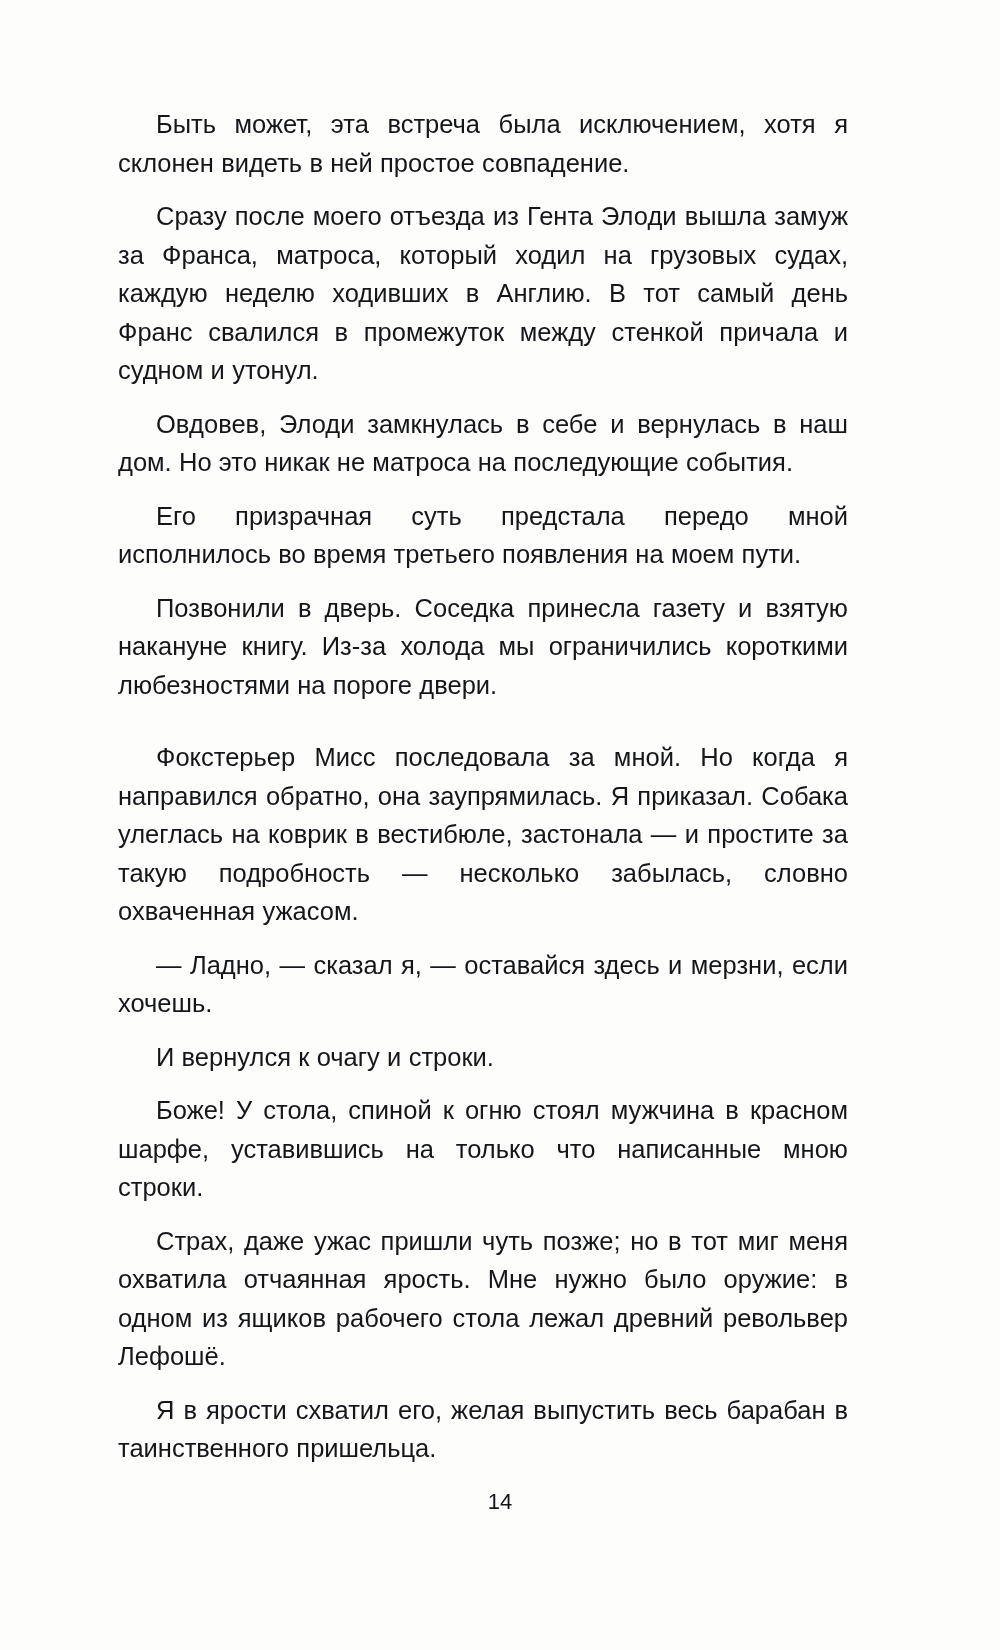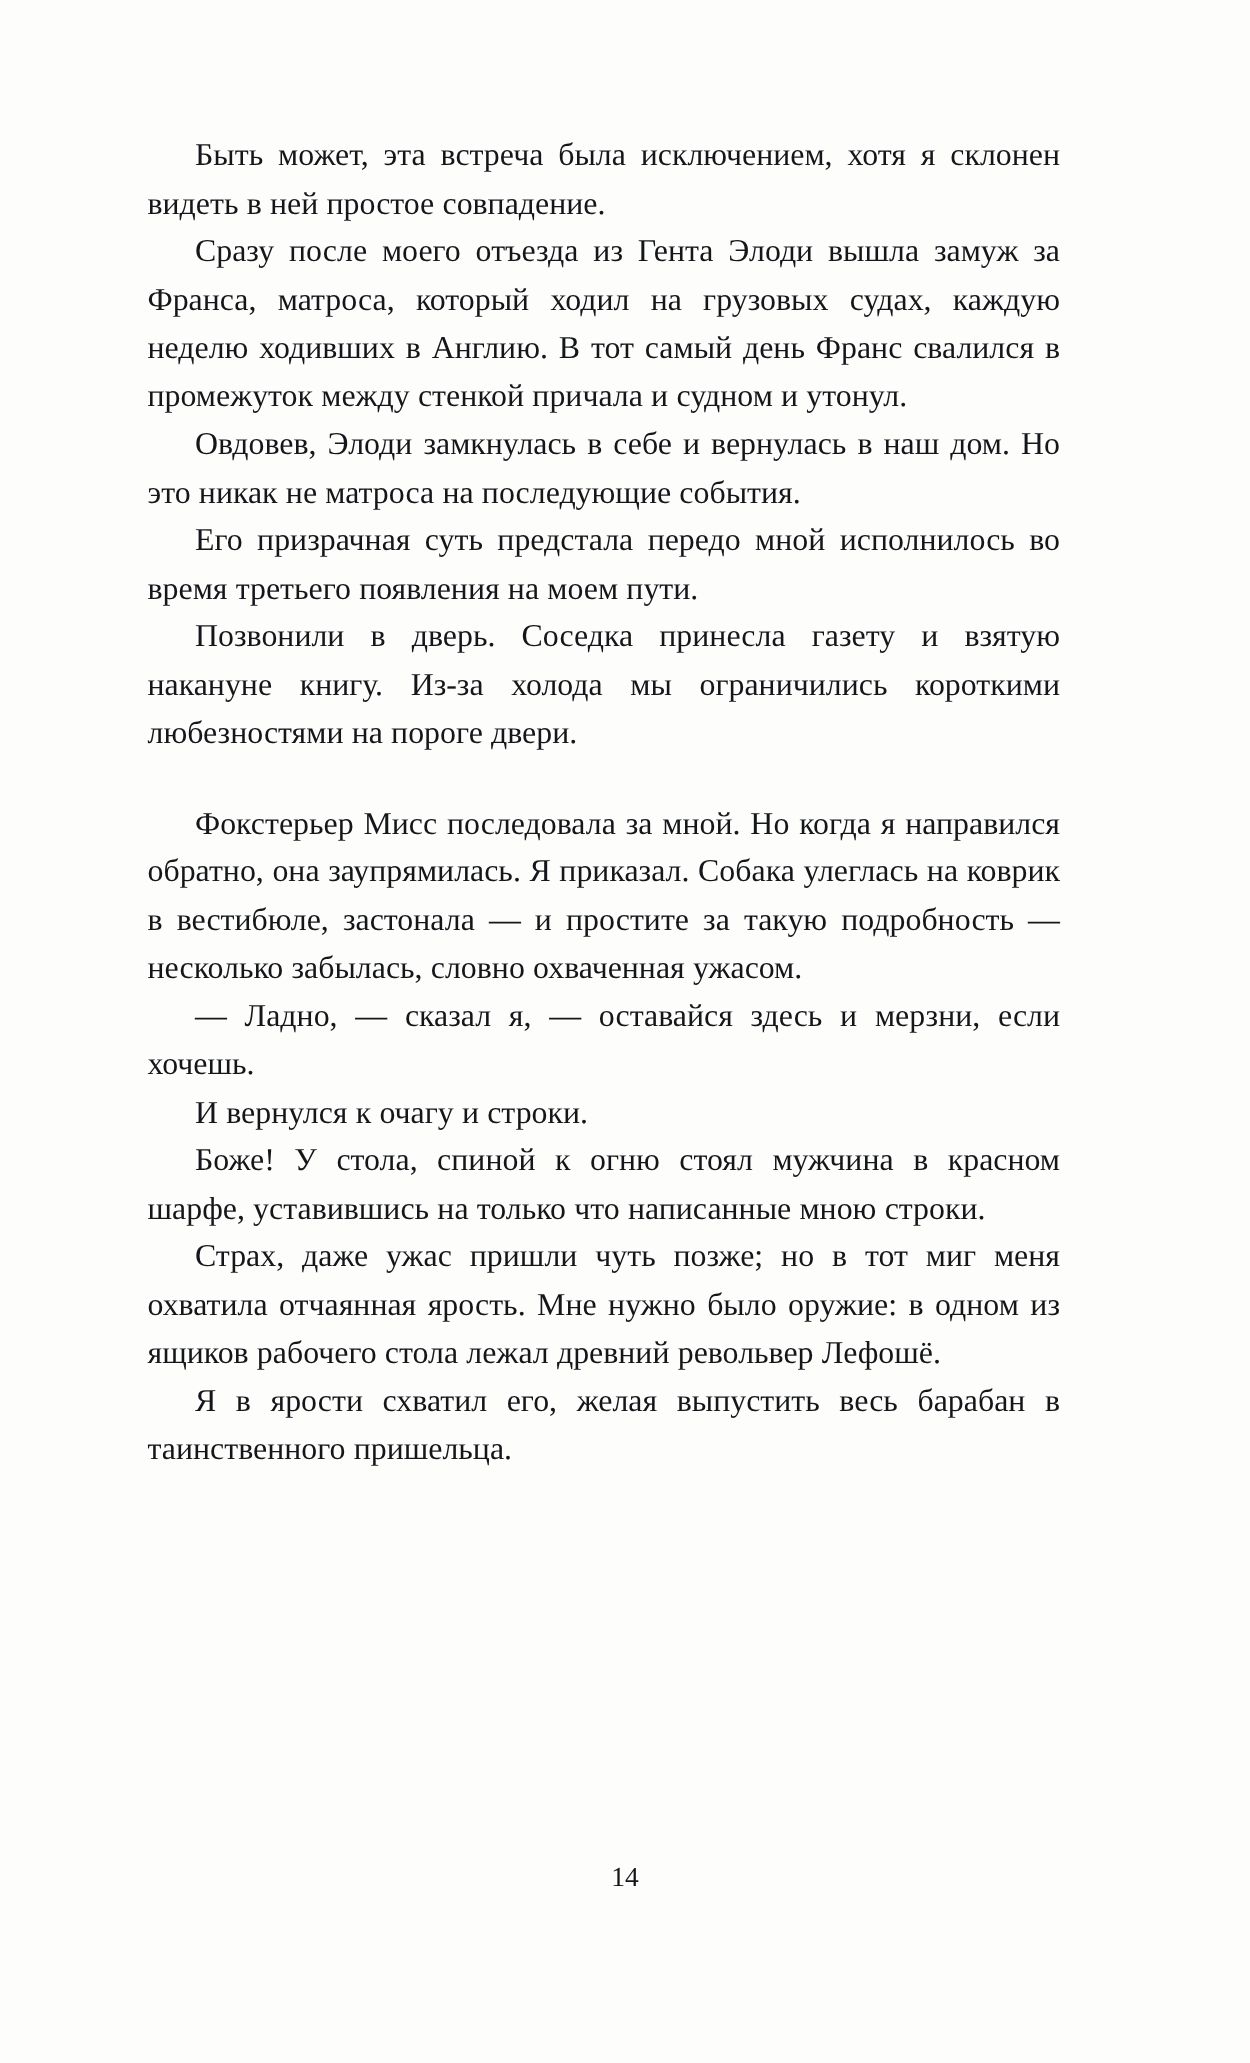--- a/index.html
+++ b/index.html
@@ -16,44 +16,44 @@
     box-sizing: border-box;
     overflow: hidden;
   }
   .text-column {
     position: absolute;
     left: 118px;
     top: 105px;
     width: 730px;
   }
   .para {
-    font-family: Liberation Serif, serif;
+    font-family: Liberation Sans, sans-serif;
     font-size: 25.5px;
     line-height: 38.5px;
     color: #14161a;
     text-align: justify;
     text-indent: 38px;
     margin: 0;
     -webkit-hyphens: auto;
     hyphens: auto;
     word-spacing: 0.2px;
   }
   .para + .para {
-    margin-top: 0;
+    margin-top: 15px;
   }
   .gap {
     height: 34px;
   }
   .folio {
     position: absolute;
     left: 0;
     right: 0;
     top: 1489px;
     text-align: center;
-    font-family: Liberation Serif, serif;
+    font-family: Liberation Sans, sans-serif;
     font-size: 22px;
     color: #14161a;
   }
 </style>
 </head>
 <body>
 
 <div class="page">
 
   <div class="text-column">

